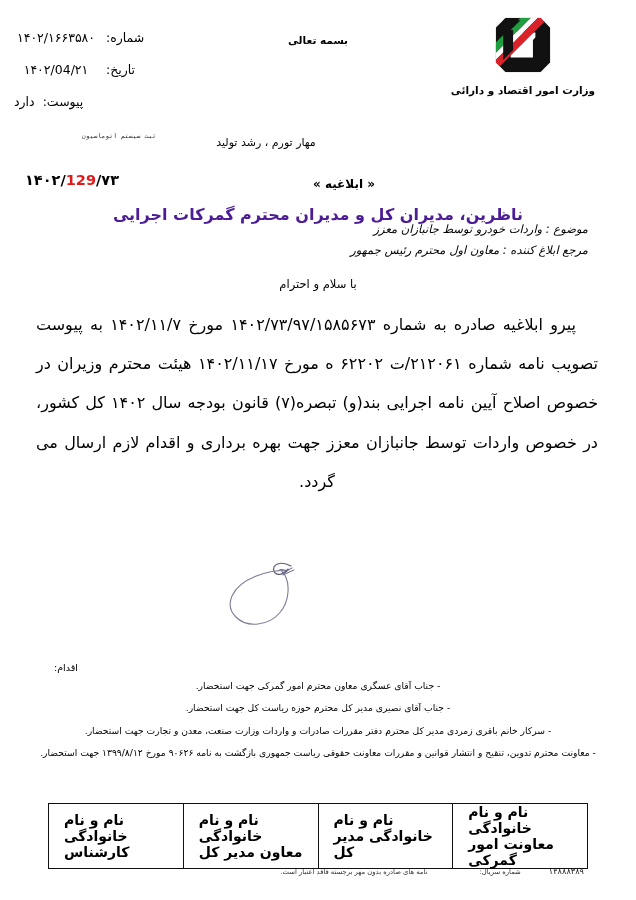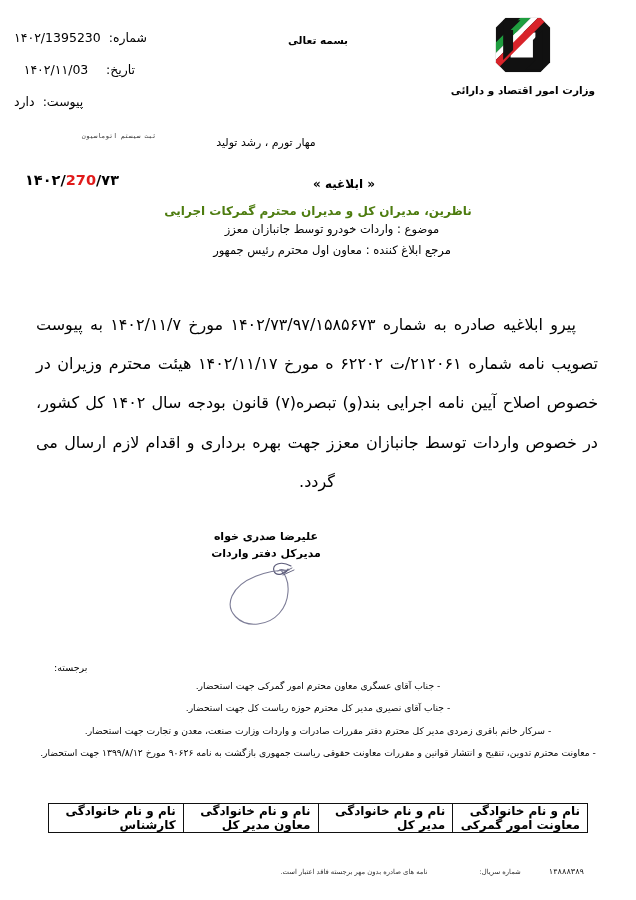--- a/index.html
+++ b/index.html
@@ -138,33 +138,34 @@
     font-weight: bold;
     color: #000;
     margin-left: 26px;
   }
   .addressee {
     position: absolute;
     top: 200px;
     right: 30px;
     width: 576px;
     text-align: center;
-    font-size: 12px;
-    font-weight: bold;
-    color: #4d7c0f;
+    font-size: 16px;
+    font-weight: bold;
+    color: #4c1d95;
     line-height: 1.9;
   }
   .subject-block {
     position: absolute;
     top: 222px;
-    right: 16px;
+    right: 48px;
     width: 576px;
-    text-align: center;
+    text-align: right;
     font-size: 11.5px;
     color: #000;
+    font-style: italic;
   }
   .subject-line { margin-bottom: 7px; }
   .greeting {
     position: absolute;
     top: 277px;
     right: 30px;
     width: 576px;
     text-align: center;
     font-size: 11.5px;
     color: #000;
@@ -239,26 +240,26 @@
     position: absolute;
     top: 803px;
     right: 48px;
     width: 540px;
     border-collapse: collapse;
     table-layout: fixed;
   }
   .sign-table th {
     border: 1px solid #111;
     height: 26px;
-    font-size: 12px;
-    font-weight: bold;
-    color: #000;
-    text-align: right;
+    font-size: 14px;
+    font-weight: bold;
+    color: #000;
+    text-align: left;
     vertical-align: middle;
-    padding: 0 7px;
+    padding: 0 15px;
   }
 
   
   .footer {
     position: absolute;
     top: 866px;
     right: 30px;
     width: 576px;
     display: flex;
     flex-direction: row;
@@ -316,72 +317,69 @@
         </g>
       </svg>
       <div class="org-line">وزارت امور اقتصاد و دارائی</div>
     </div>
 
     <div class="besmeh">بسمه تعالی</div>
 
     <div class="meta">
       <div class="meta-row">
         <span class="meta-label">شماره:</span>
-        <span class="meta-value">۱۴۰۲/1395230</span>
+        <span class="meta-value">۱۴۰۲/۱۶۶۳۵۸۰</span>
       </div>
       <div class="meta-row">
         <span class="meta-label">تاریخ:</span>
-        <span class="meta-value">۱۴۰۲/۱۱/03</span>
+        <span class="meta-value">۱۴۰۲/04/۲۱</span>
       </div>
       <div class="meta-row">
         <span class="meta-label">پیوست:</span>
         <span class="meta-value free">دارد</span>
       </div>
     </div>
 
     <div class="automation-note">ثبت سیستم اتوماسیون</div>
 
     <div class="slogan">مهار تورم ، رشد تولید</div>
   </div>
 
-  <div class="reg-number"><span>۱۴۰۲/</span><span class="hl">270</span><span>/۷۳</span></div>
+  <div class="reg-number"><span>۱۴۰۲/</span><span class="hl">129</span><span>/۷۳</span></div>
 
   <div class="notice-title">« ابلاغیه »</div>
 
   <div class="addressee">ناظرین، مدیران کل و مدیران محترم گمرکات اجرایی</div>
 
   <div class="subject-block">
     <div class="subject-line">
       <span>موضوع :</span>
       <span>واردات خودرو توسط جانبازان معزز</span>
     </div>
     <div class="subject-line">
       <span>مرجع ابلاغ کننده :</span>
       <span>معاون اول محترم رئیس جمهور</span>
     </div>
   </div>
 
+  <div class="greeting">با سلام و احترام</div>
 
   <div class="body-text">پیرو ابلاغیه صادره به شماره ۱۴۰۲/۷۳/۹۷/۱۵۸۵۶۷۳ مورخ ۱۴۰۲/۱۱/۷ به پیوست تصویب نامه شماره ۲۱۲۰۶۱/ت ۶۲۲۰۲ ه مورخ ۱۴۰۲/۱۱/۱۷ هیئت محترم وزیران در خصوص اصلاح آیین نامه اجرایی بند(و) تبصره(۷) قانون بودجه سال ۱۴۰۲ کل کشور، در خصوص واردات توسط جانبازان معزز جهت بهره برداری و اقدام لازم ارسال می گردد.</div>
 
-  <div class="signature">
-    <div class="sig-name">علیرضا صدری خواه</div>
-    <div class="sig-title">مدیرکل دفتر واردات</div>
-  </div>
 
   <svg class="sig-scribble" viewBox="0 0 110 78">
     <path d="M103 10 C92 4 84 9 86 15 C88 21 98 18 100 13" fill="none" stroke="#5a5a78" stroke-width="1.1" stroke-linecap="round"></path>
     <path d="M99 16 C96 13 92 13 90 15" fill="none" stroke="#5a5a78" stroke-width="1" stroke-linecap="round"></path>
     <path d="M101 14 C80 14 52 22 44 40 C37 56 52 70 70 68 C88 66 99 52 100 36 C101 24 96 16 92 14" fill="none" stroke="#7d7d97" stroke-width="1.1" stroke-linecap="round"></path>
     <path d="M104 12 L94 17" fill="none" stroke="#5a5a78" stroke-width="0.9" stroke-linecap="round"></path>
     <path d="M106 14 L95 19" fill="none" stroke="#5a5a78" stroke-width="0.9" stroke-linecap="round"></path>
   </svg>
 
   <div class="cc-block">
-    <div class="cc-heading">برجسته:</div>
+    <div class="cc-heading">اقدام:</div>
     <div class="cc-item">- جناب آقای عسگری معاون محترم امور گمرکی جهت استحضار.</div>
     <div class="cc-item">- جناب آقای نصیری مدیر کل محترم حوزه ریاست کل جهت استحضار.</div>
     <div class="cc-item">- سرکار خانم باقری زمردی مدیر کل محترم دفتر مقررات صادرات و واردات وزارت صنعت، معدن و تجارت جهت استحضار.</div>
     <div class="cc-item">- معاونت محترم تدوین، تنقیح و انتشار قوانین و مقررات معاونت حقوقی ریاست جمهوری بازگشت به نامه ۹۰۶۲۶ مورخ ۱۳۹۹/۸/۱۲ جهت استحضار.</div>
   </div>
 
   <table class="sign-table">
     <thead>
       <tr>
         <th>نام و نام خانوادگی معاونت امور گمرکی</th>

